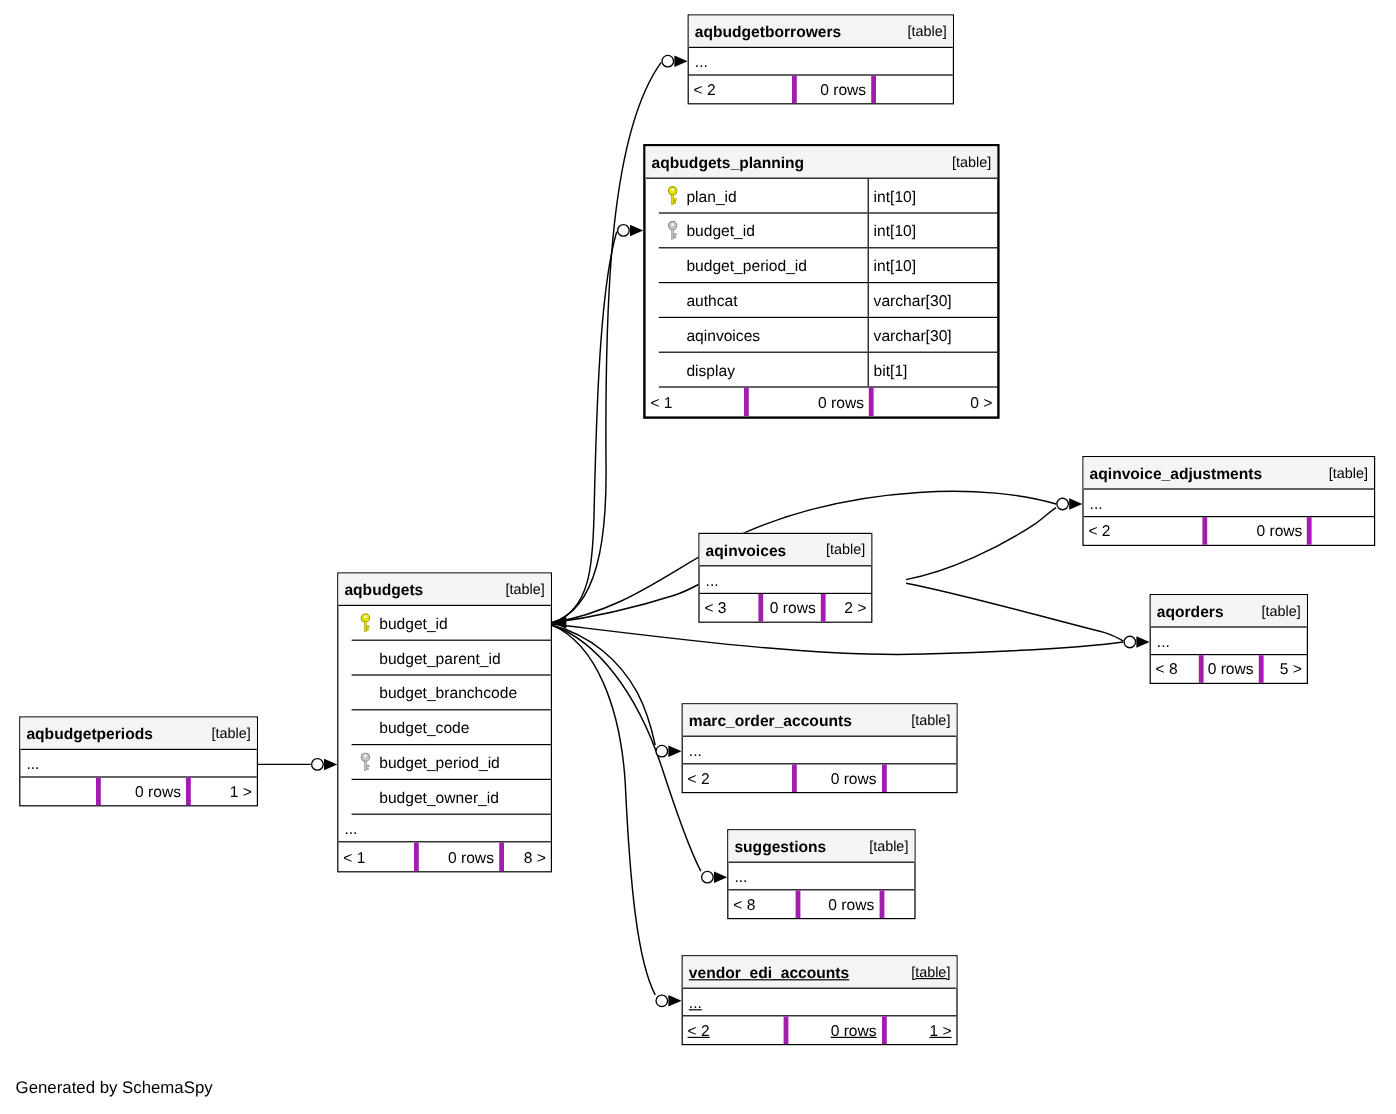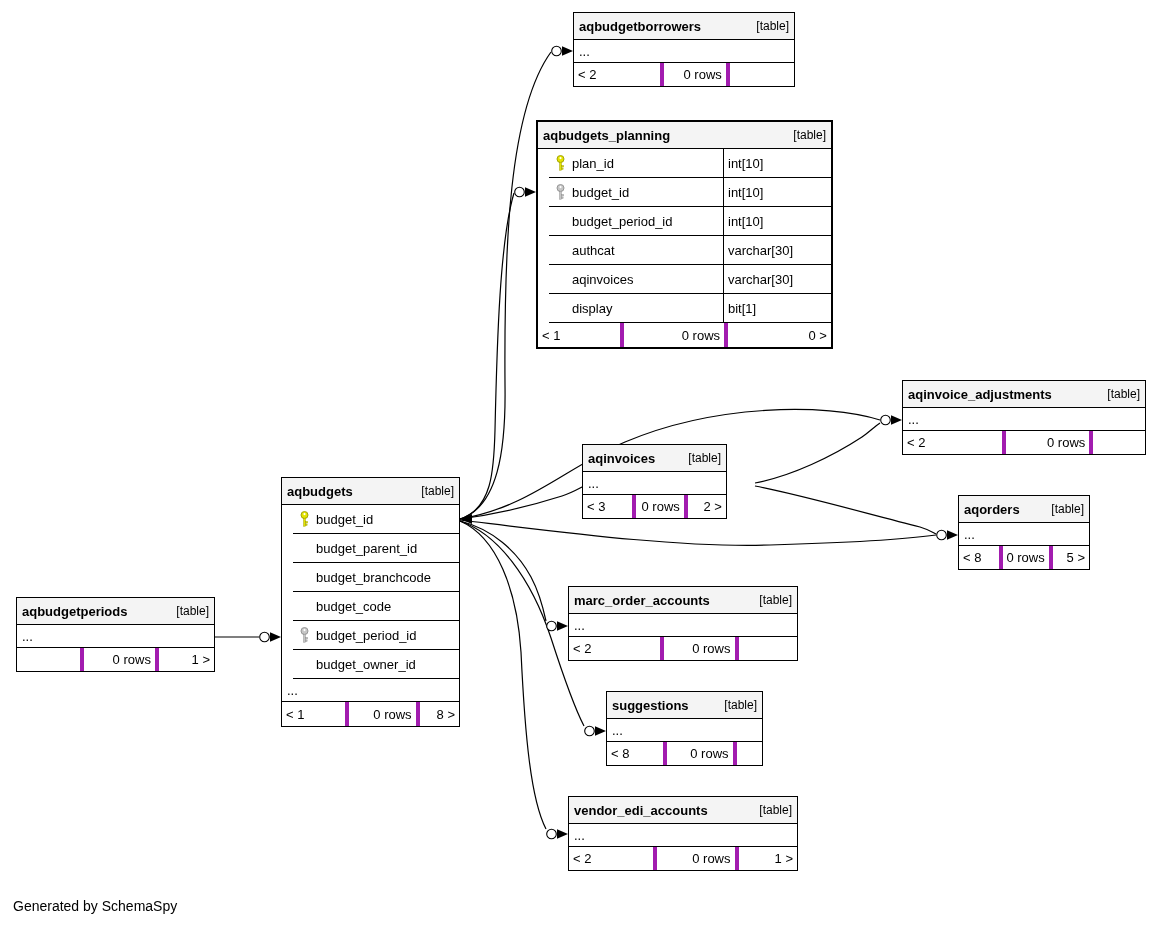--- a/index.html
+++ b/index.html
@@ -283,21 +283,21 @@
         <span class="tkind">[table]</span>
       </div>
     <div class="dots">...</div>
     <div class="ftr">
       <span class="fc lft" style="width:36%">&lt; 8</span>
       <span class="fc mid" style="width:45%">0 rows</span>
       <span class="fc rgt" style="width:19%"></span>
     </div>
   </div>
 
-  <div class="tbl" style="left:568px;top:796px;width:230px;">
+  <div class="tbl" style="left:568px;top:796px;width:230px;text-decoration:underline;">
     <div class="hdr">
         <span class="tname">vendor_edi_accounts</span>
         <span class="tkind">[table]</span>
       </div>
     <div class="dots">...</div>
     <div class="ftr">
       <span class="fc lft" style="width:37%">&lt; 2</span>
       <span class="fc mid" style="width:35.6%">0 rows</span>
       <span class="fc rgt" style="width:27.4%">1 &gt;</span>
     </div>

